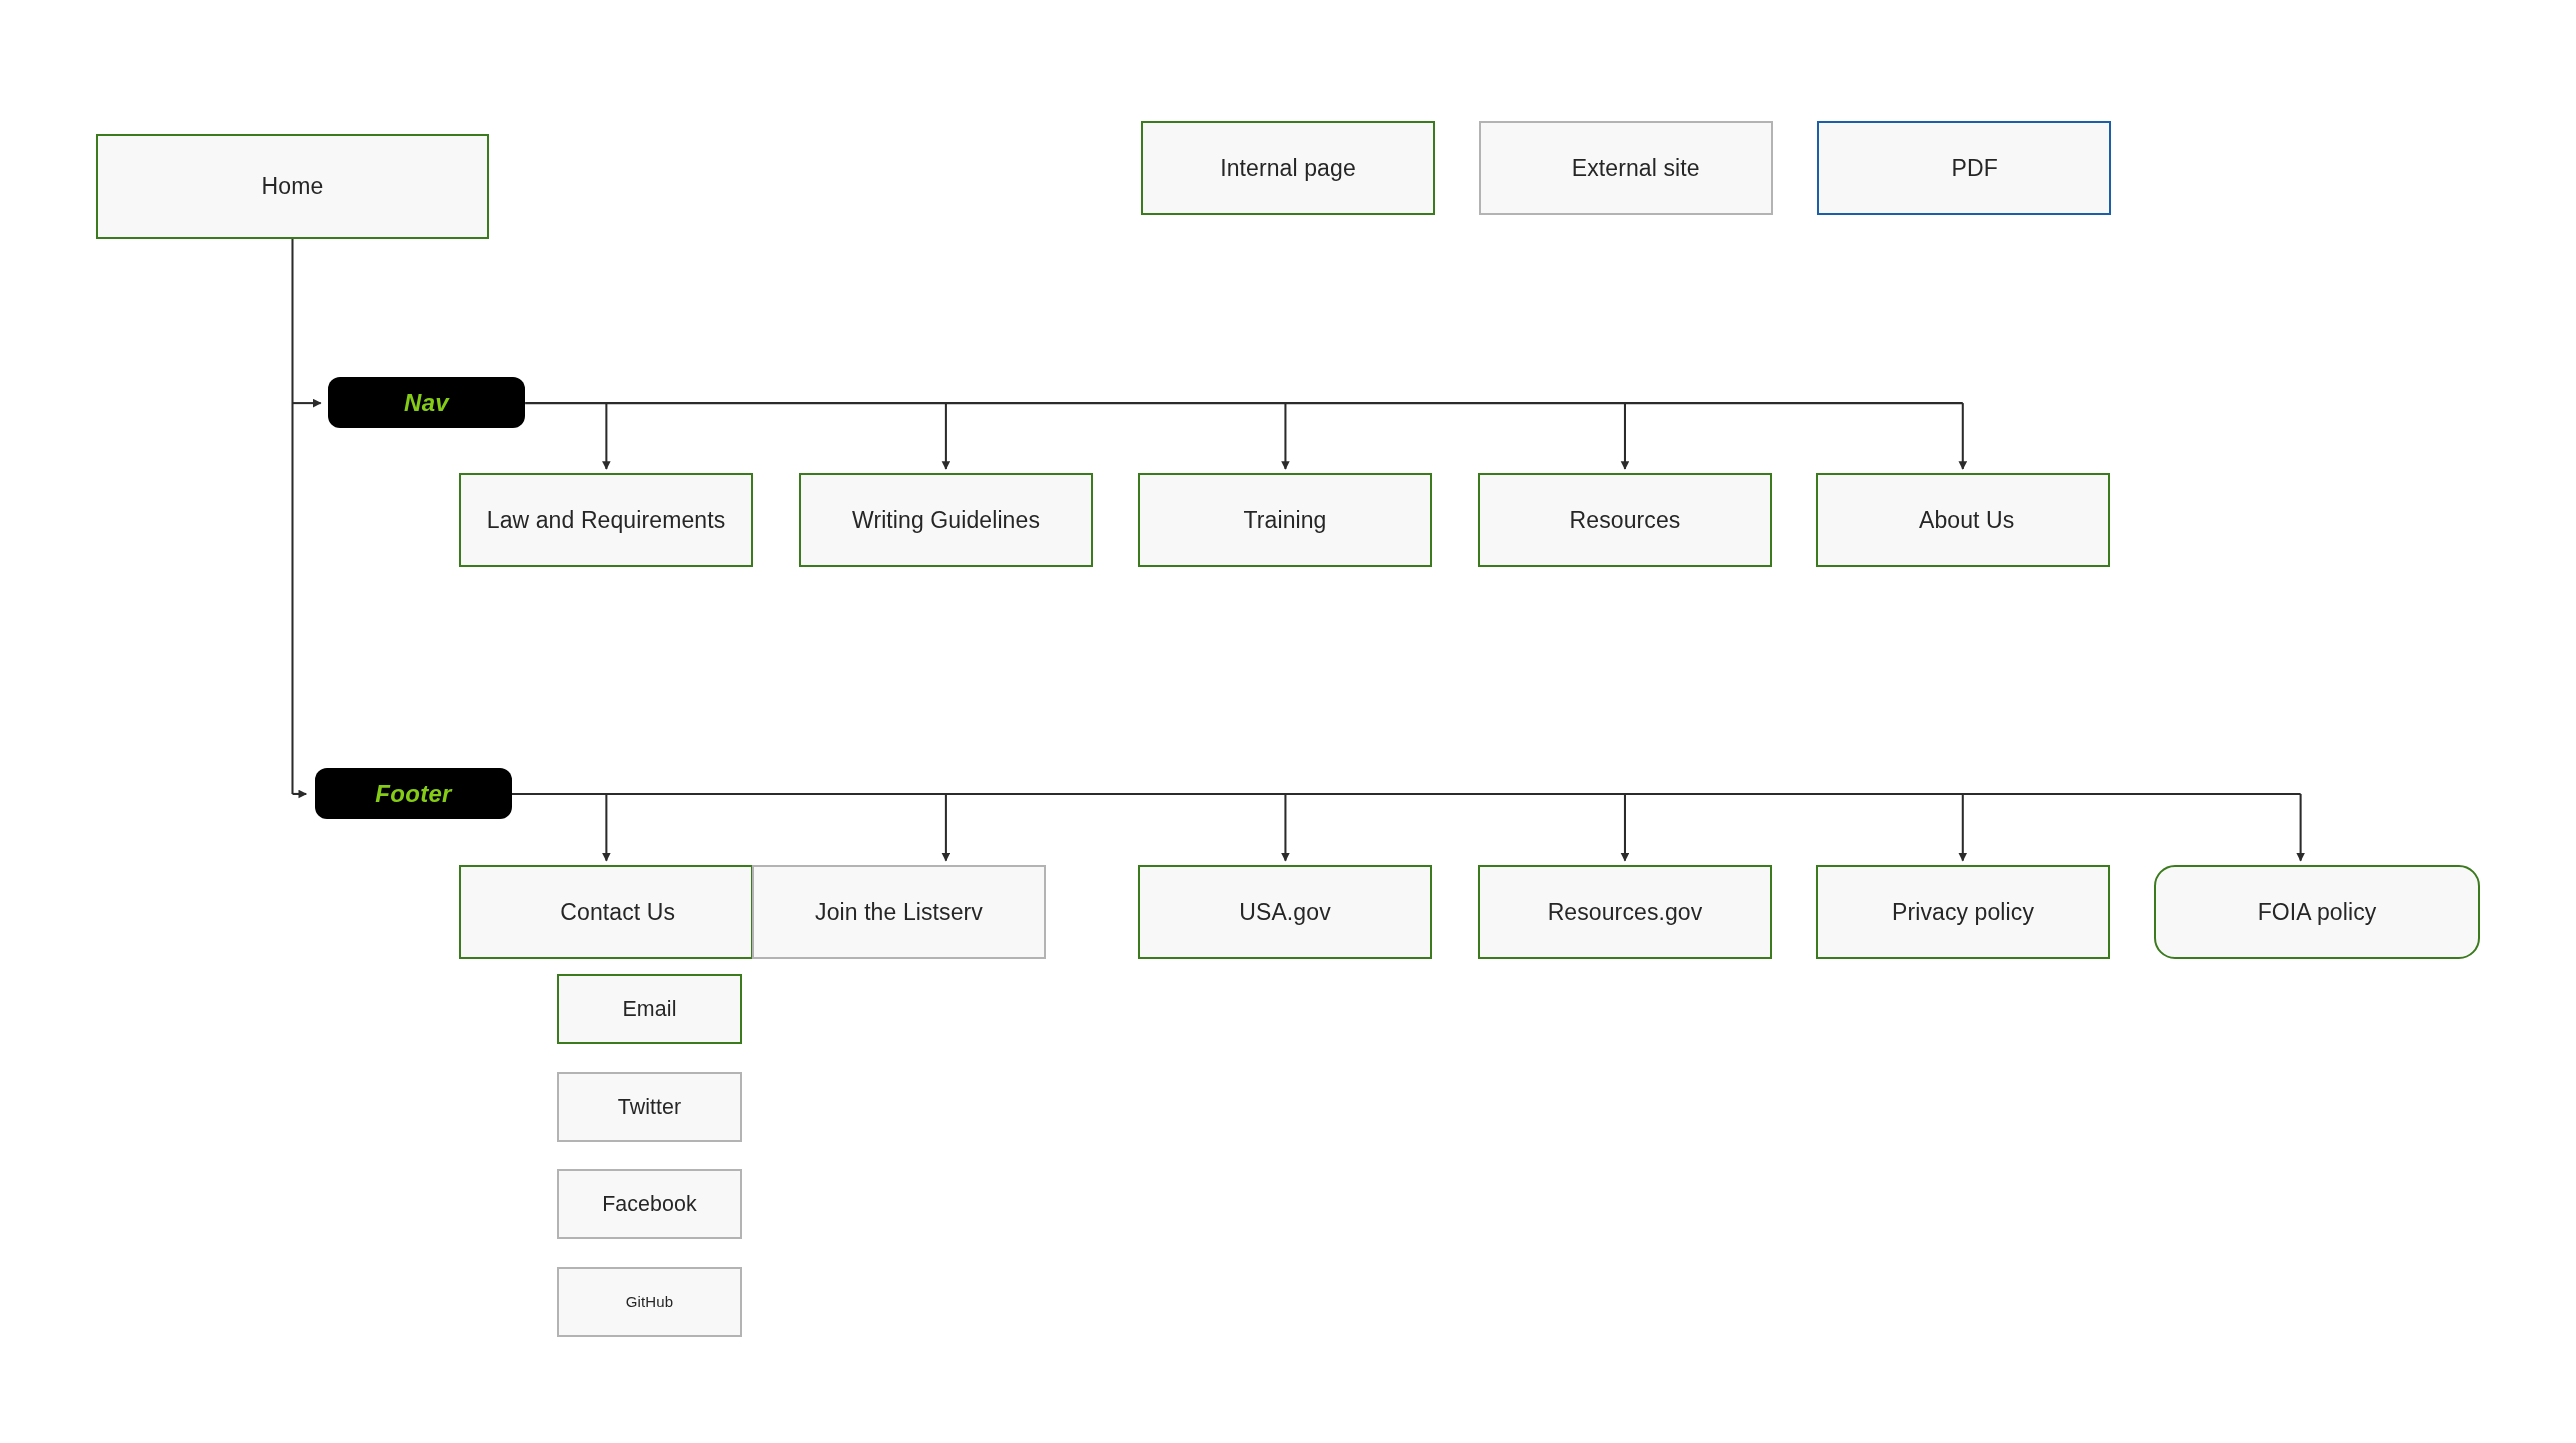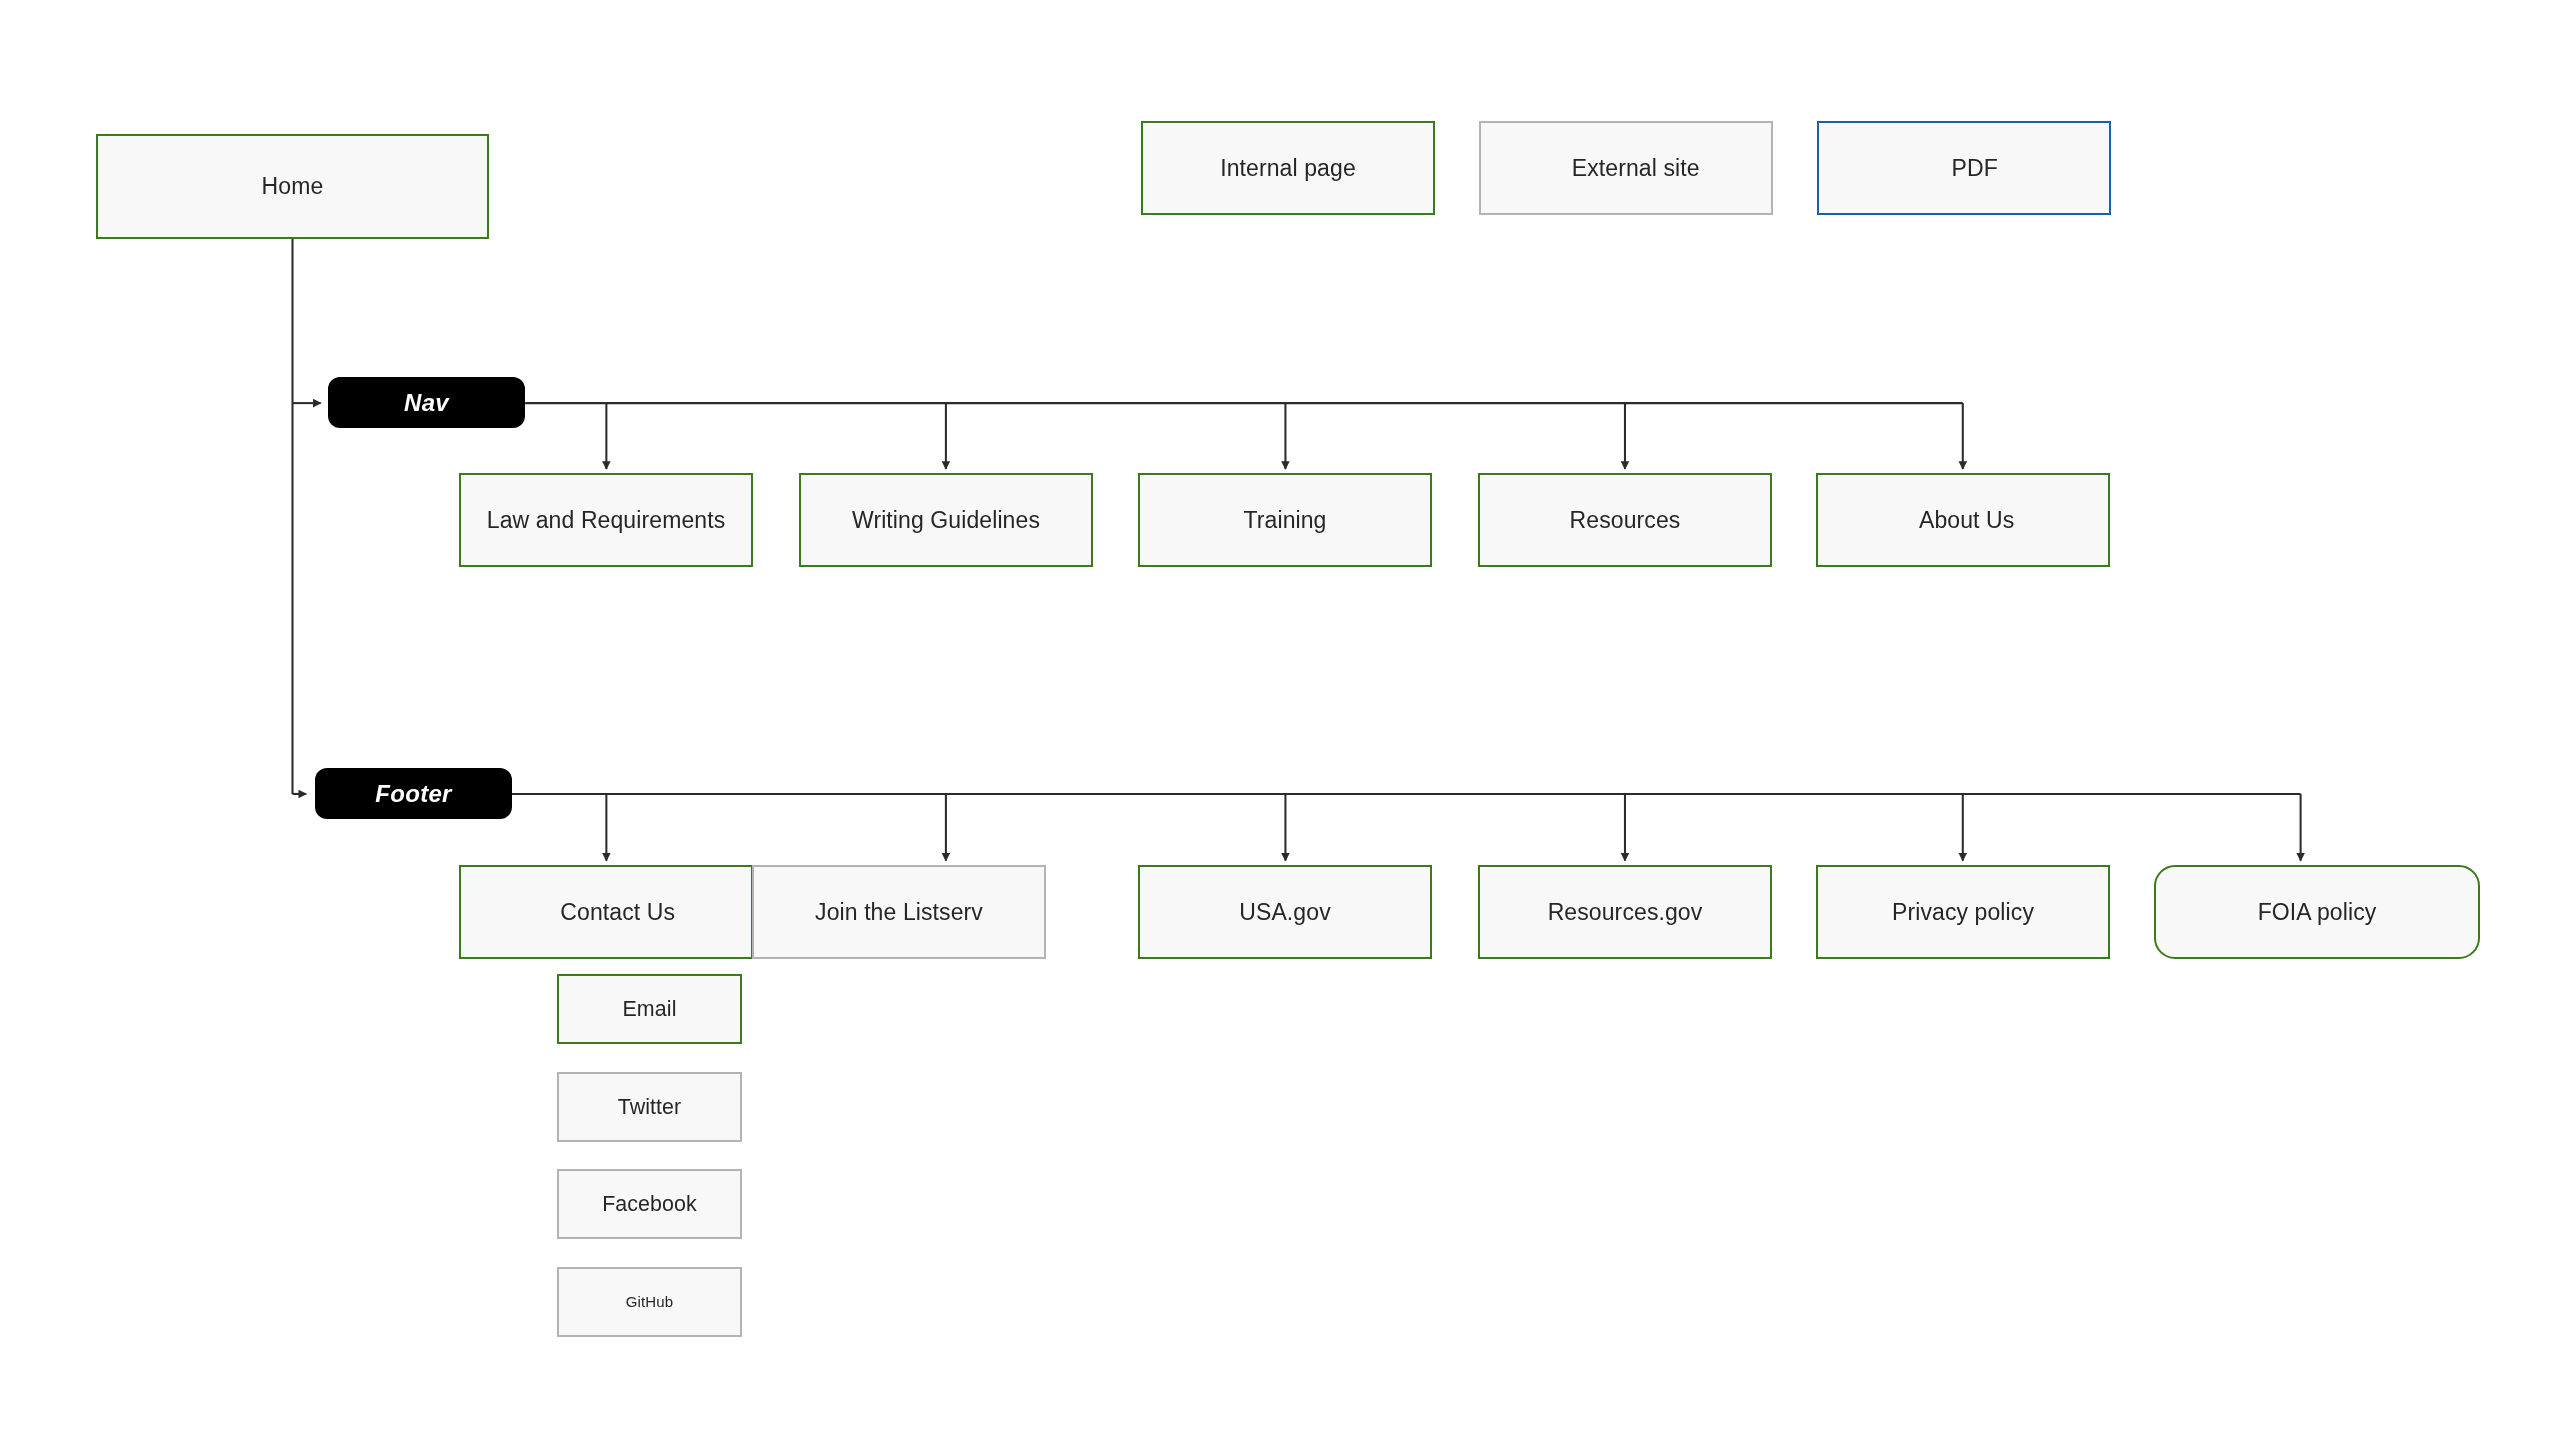--- a/index.html
+++ b/index.html
@@ -44,21 +44,21 @@
     padding: 3.4px 8.6px;
   }
   .node.internal { border-color: #3c7a1e; }
   .node.external { border-color: #b3b3b3; }
   .node.pdf      { border-color: #1b5fa8; padding-left: 30px; }
 
   .section-label {
     position: absolute;
     box-sizing: border-box;
     background: #000000;
-    color: #ffffff;
+    color: #84cc16;
     border-radius: 12px;
     display: flex;
     align-items: center;
     justify-content: center;
     font-size: 24px;
     font-weight: bold;
     font-style: italic;
     letter-spacing: 0.3px;
   }
   .legend-item { font-size: 23px; }

